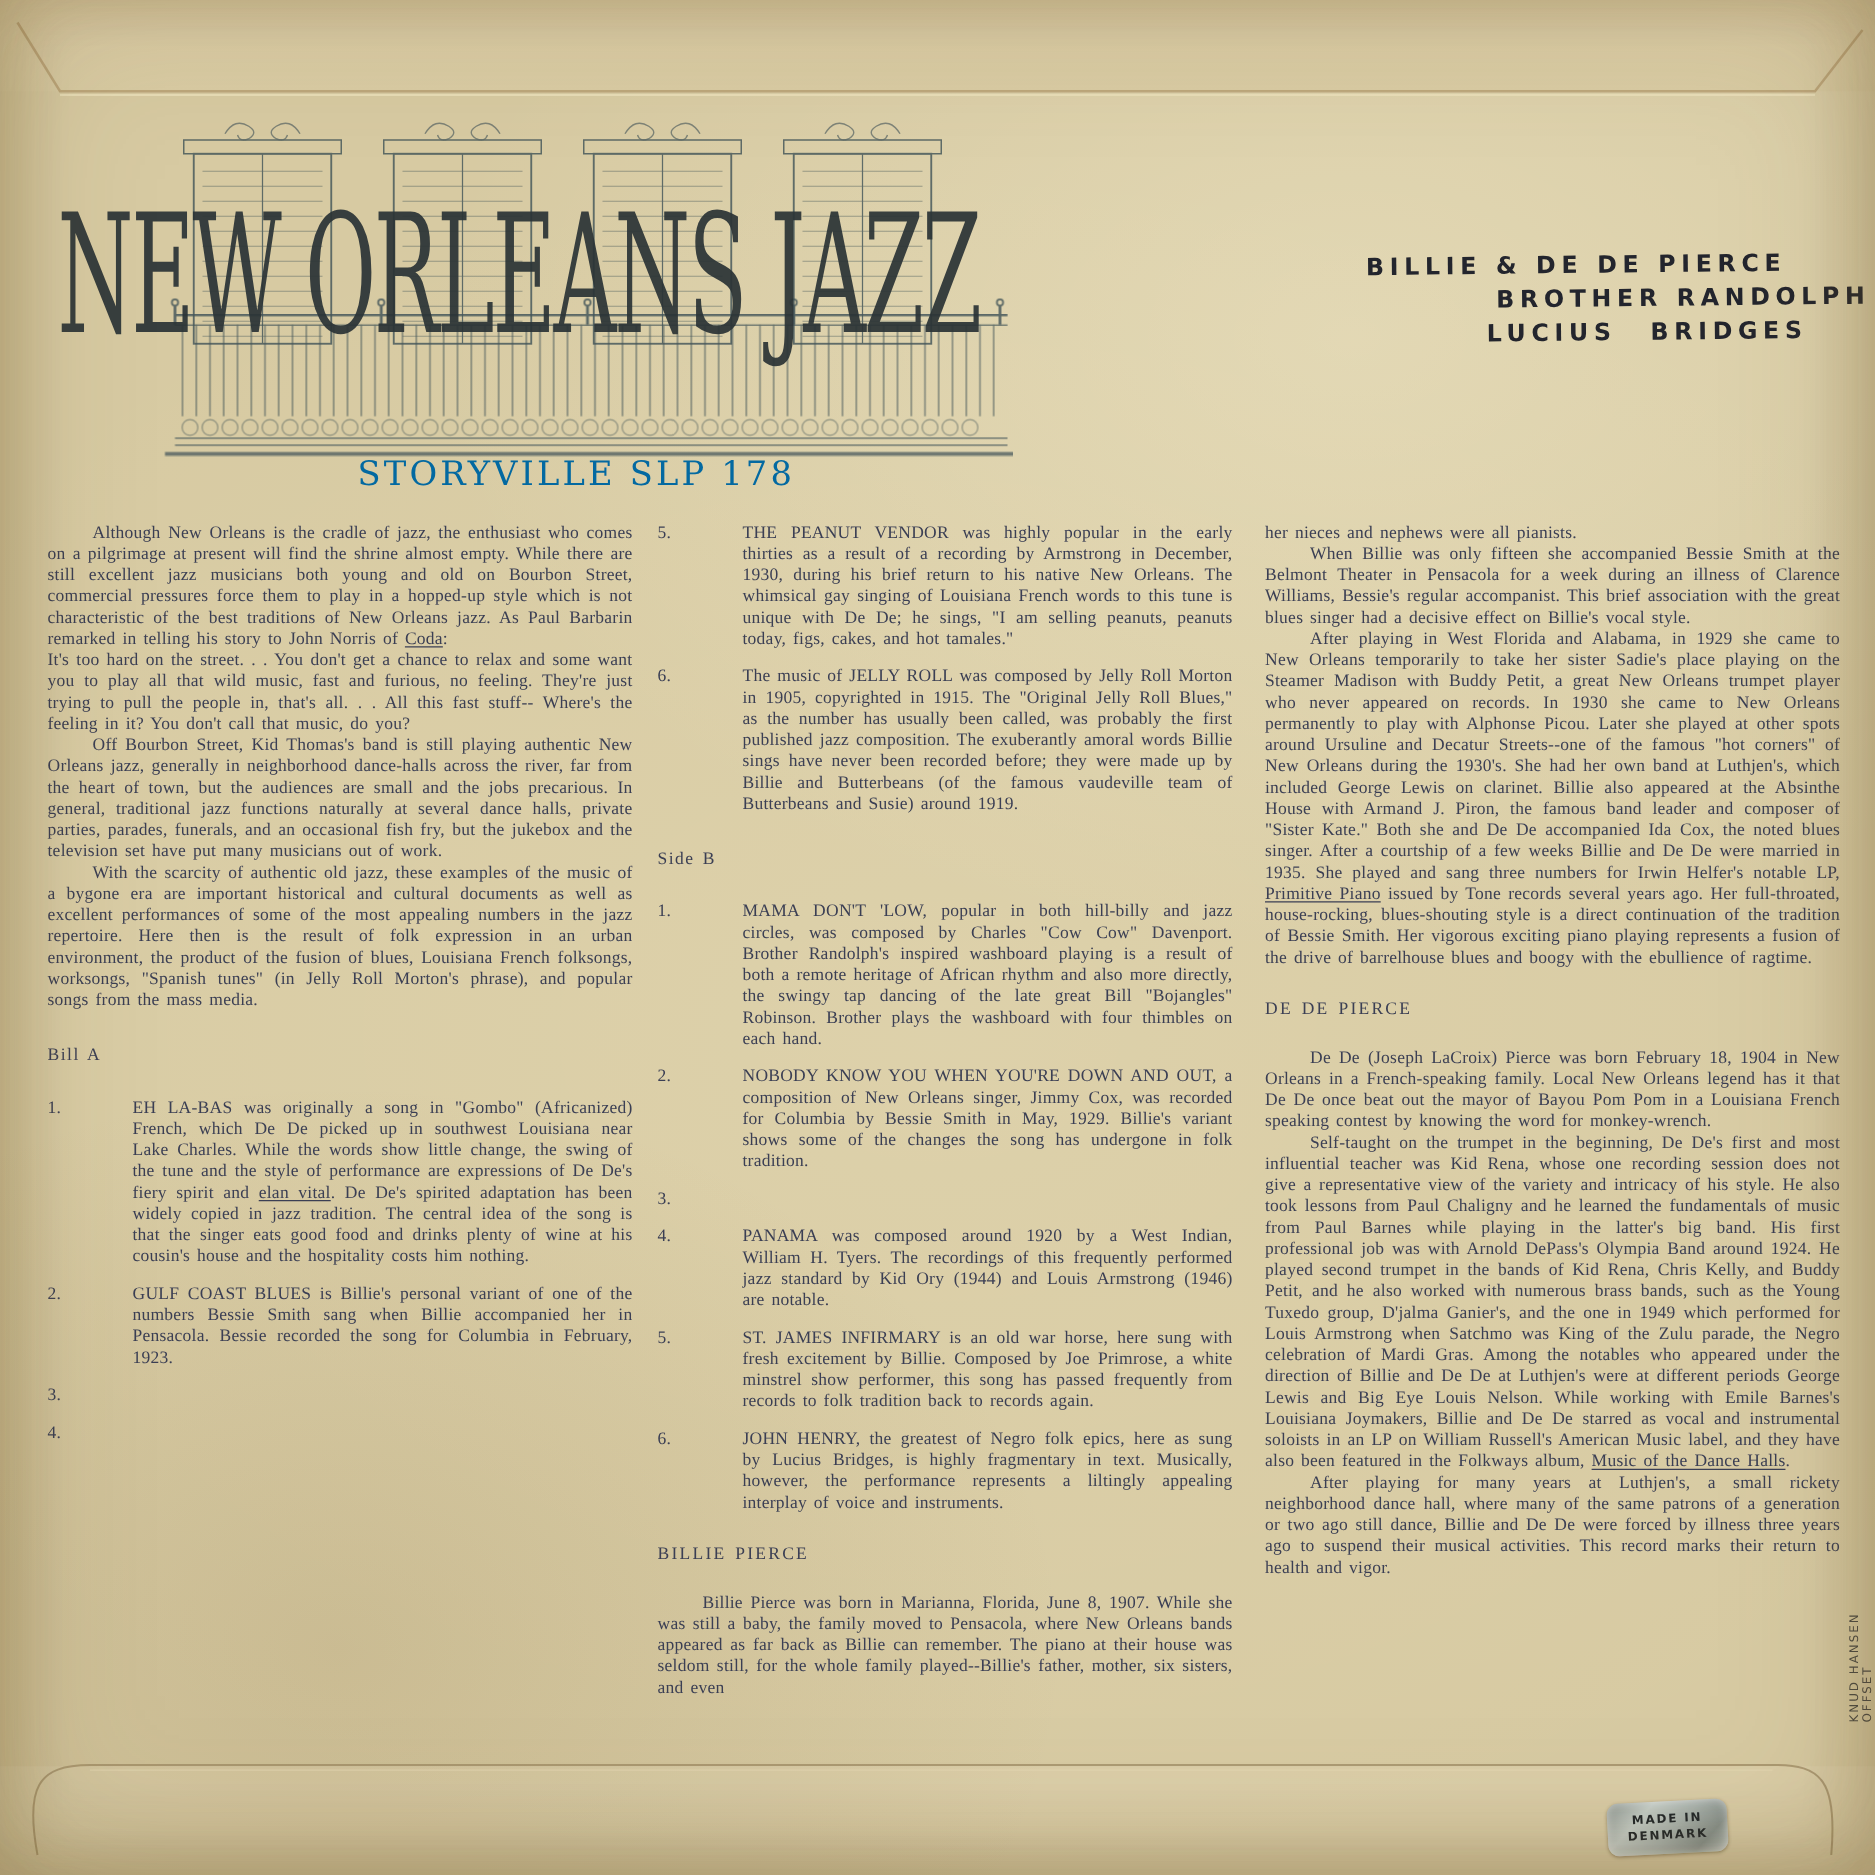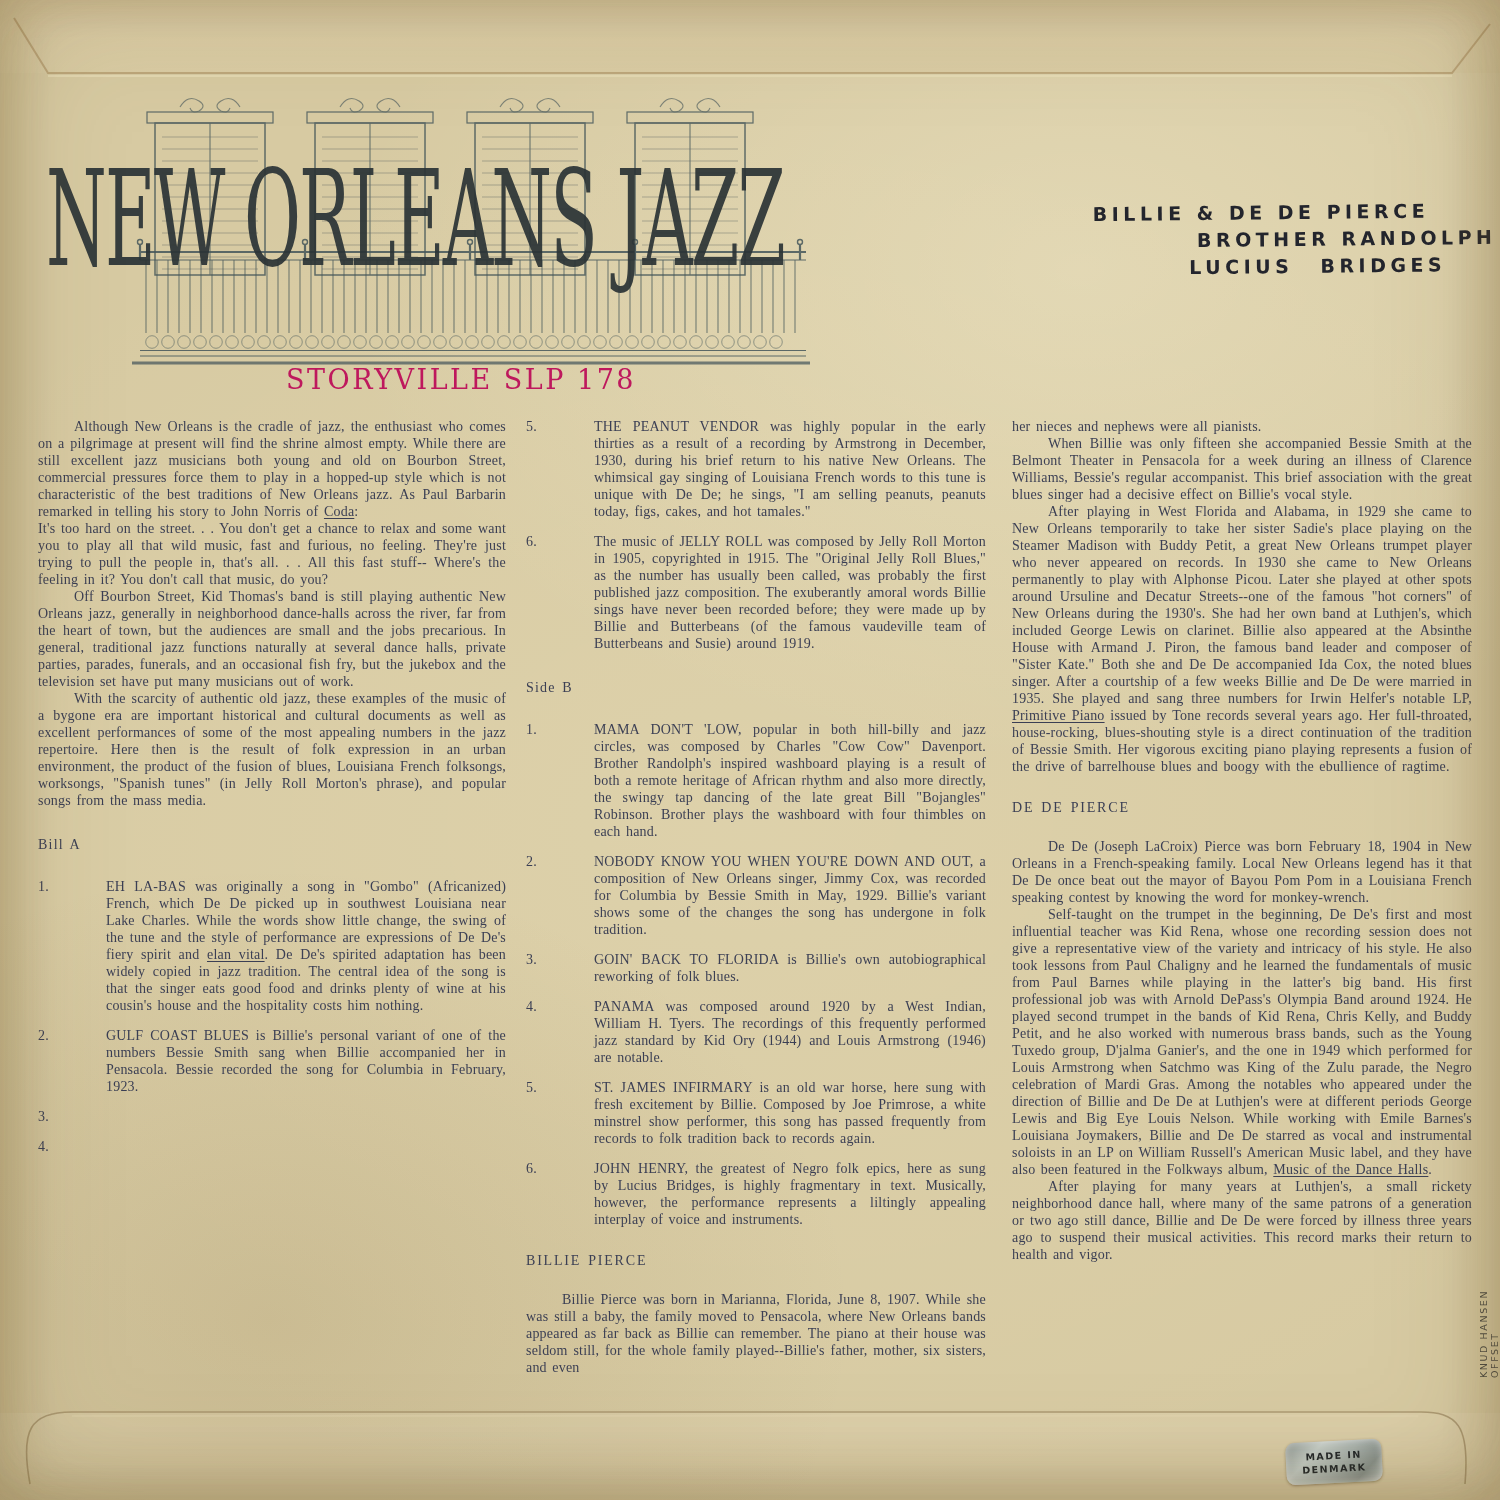--- a/index.html
+++ b/index.html
@@ -19,21 +19,21 @@
     background:rgba(255,250,230,0.10);}
   .edges{position:absolute;left:0;top:0;pointer-events:none;}
   .vign{position:absolute;inset:0;pointer-events:none;
     box-shadow: inset 0 0 120px rgba(110,85,40,.26),
                 inset 0 -25px 60px rgba(110,85,40,.16),
                 inset -20px 0 50px rgba(110,85,40,.12),
                 inset 20px 0 50px rgba(110,85,40,.10);}
   .art{position:absolute;left:40px;top:95px;}
   .catalog{position:absolute;left:286px;top:364px;width:400px;
     font-family:"DejaVu Serif", serif;font-size:27px;letter-spacing:2.5px;
-    color:#be185d;}
+    color:#0369a1;}
   .artists{position:absolute;left:1093px;top:199px;
     font-family:"DejaVu Sans", sans-serif;font-weight:bold;font-size:19px;
     letter-spacing:4.5px;line-height:27px;color:#23252d;transform:rotate(-0.6deg);}
   .artists .a2{padding-left:104px;}
   .artists .a3{padding-left:96px;word-spacing:16px;}
   .col{position:absolute;top:418px;font-size:14px;line-height:17px;
     letter-spacing:0.2px;word-spacing:1.8px;text-align:justify;color:#3b3f54;}
   .col-left{left:38px;width:468px;}
   .col-mid{left:526px;width:460px;}
   .col-right{left:1012px;width:460px;}
@@ -176,21 +176,20 @@
   <div class="item">
     <span class="num">1.</span>
     <span class="itext">MAMA DON'T 'LOW, popular in both hill-billy and jazz circles, was composed by Charles "Cow Cow" Davenport. Brother Randolph's inspired washboard playing is a result of both a remote heritage of African rhythm and also more directly, the swingy tap dancing of the late great Bill "Bojangles" Robinson.  Brother plays the washboard with four thimbles on each hand.</span>
   </div>
   <div class="item">
     <span class="num">2.</span>
     <span class="itext">NOBODY KNOW YOU WHEN YOU'RE DOWN AND OUT, a composition of New Orleans singer, Jimmy Cox, was recorded for Columbia by Bessie Smith in May, 1929. Billie's variant shows some of the changes the song has undergone in folk tradition.</span>
   </div>
   <div class="item">
     <span class="num">3.</span>
-    <span class="itext">GOIN' BACK TO FLORIDA is Billie's own autobiographical reworking of folk blues.</span>
   </div>
   <div class="item">
     <span class="num">4.</span>
     <span class="itext">PANAMA was composed around 1920 by a West Indian, William H. Tyers.  The recordings of this frequently performed jazz standard by Kid Ory (1944) and Louis Armstrong (1946) are notable.</span>
   </div>
   <div class="item">
     <span class="num">5.</span>
     <span class="itext">ST. JAMES INFIRMARY is an old war horse, here sung with fresh excitement by Billie.  Composed by Joe Primrose, a white minstrel show performer, this song has passed frequently from records to folk tradition back to records again.</span>
   </div>
   <div class="item">

